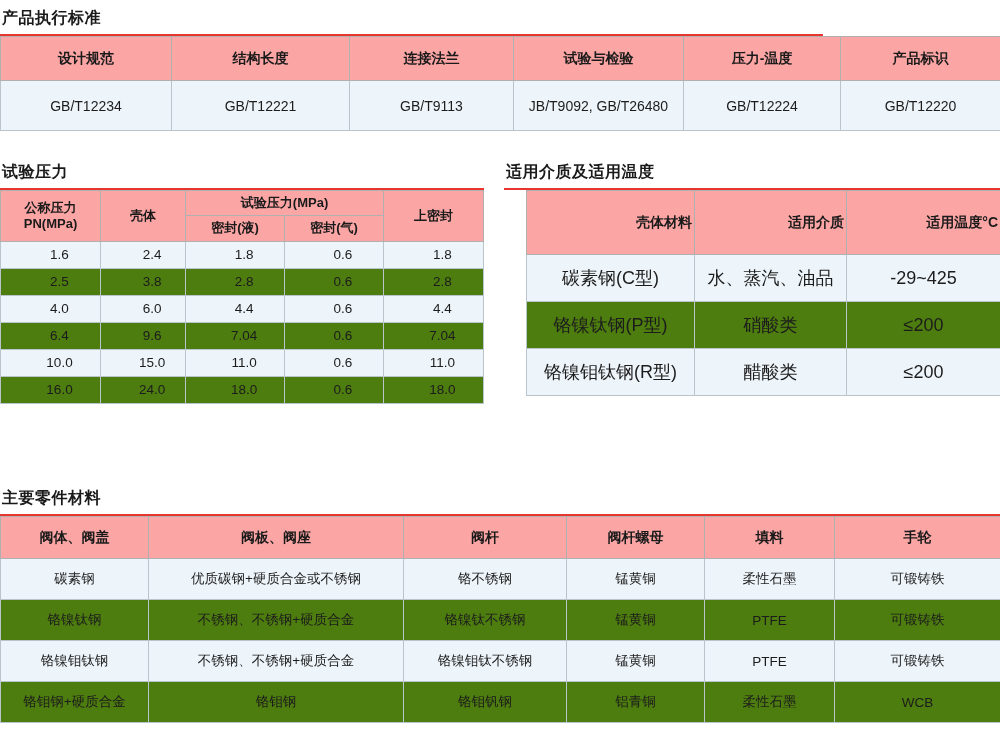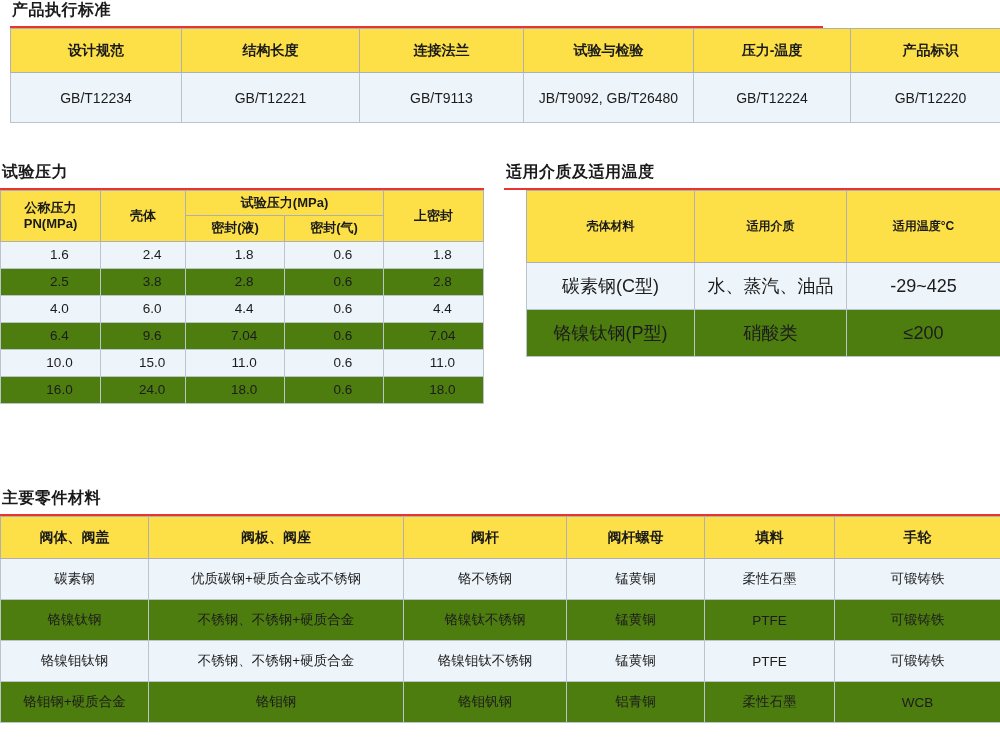--- a/index.html
+++ b/index.html
@@ -41,39 +41,38 @@
   td, th {
     border: 1px solid #b9c4cc;
     text-align: center;
     vertical-align: middle;
     font-size: 13.5px;
     font-weight: normal;
     color: #1c1c1c;
     padding: 4px 2px;
   }
   thead td, thead th, td.hd {
-    background: #fde047;
+    background: #fca5a5;
     font-weight: bold;
     color: #1a1a1a;
     border-color: #b0b0b0;
   }
   tbody td {
     background: #edf4fa;
   }
   tbody tr.alt td {
     background: #4d7c0f;
   }
 
   
   #sec-standards {
     position: absolute;
     left: 0;
-    top: 0;
+    top: 8px;
     width: 823px;
-    padding-left: 10px;
   }
   #sec-standards table td { height: 26px; }
   #sec-standards thead td { height: 44px; font-size: 14px; }
   #sec-standards tbody td { height: 50px; font-size: 14px; }
 
   
   #sec-pressure {
     position: absolute;
     left: 0;
     top: 162px;
@@ -85,21 +84,21 @@
 
   
   #sec-media {
     position: absolute;
     left: 504px;
     top: 162px;
     width: 496px;
   }
   #sec-media .redline { width: 496px; }
   #sec-media table { width: 496px; margin-left: 22px; width: 474px; }
-  #sec-media thead td { height: 72px; font-size: 12px; }
+  #sec-media thead td { height: 64px; font-size: 14px; text-align: right; }
   #sec-media tbody td { height: 47px; font-size: 18px; }
 
   
   #sec-parts {
     position: absolute;
     left: 0;
     top: 488px;
     width: 1000px;
   }
   #sec-parts thead td { height: 42px; font-size: 14px; font-family: Liberation Mono, monospace; }
@@ -236,20 +235,25 @@
       <tr>
         <td>碳素钢(C型)</td>
         <td>水、蒸汽、油品</td>
         <td>-29~425</td>
       </tr>
       <tr class="alt">
         <td>铬镍钛钢(P型)</td>
         <td>硝酸类</td>
         <td>≤200</td>
       </tr>
+      <tr>
+        <td>铬镍钼钛钢(R型)</td>
+        <td>醋酸类</td>
+        <td>≤200</td>
+      </tr>
     </tbody>
   </table>
 </div>
 
 <div id="sec-parts">
   <h2 class="section-title">主要零件材料</h2>
   <div class="redline"></div>
   <table>
     <colgroup>
       <col style="width:148px">

